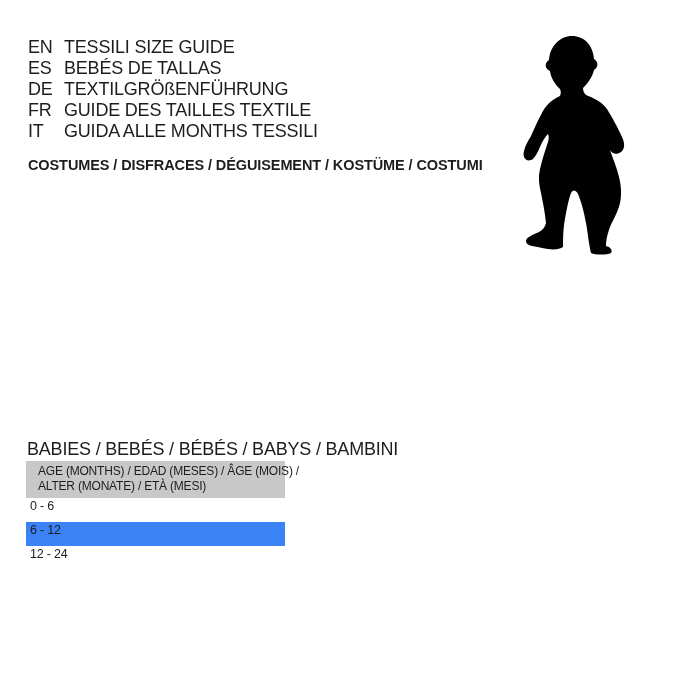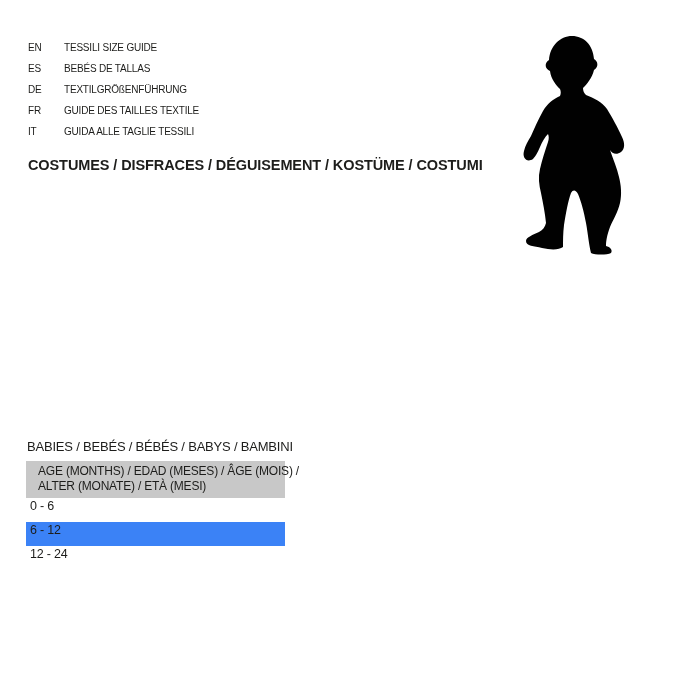--- a/index.html
+++ b/index.html
@@ -12,21 +12,21 @@
     overflow: hidden;
     font-family: "Liberation Sans", sans-serif;
     color: #1d1d1b;
   }
   
   .langs { position: absolute; left: 28px; top: 37px; }
   .lang-row {
     display: flex;
     height: 21px;
     line-height: 21px;
-    font-size: 10px;
+    font-size: 18px;
     letter-spacing: -0.2px;
     white-space: nowrap;
   }
   .lang-code { width: 36px; flex: 0 0 36px; }
   
   .category {
     position: absolute;
     left: 28px;
     top: 157px;
     font-size: 14.5px;
@@ -34,21 +34,21 @@
     letter-spacing: -0.1px;
     white-space: nowrap;
   }
   
   .baby { position: absolute; left: 520px; top: 33px; width: 118px; height: 222px; }
   
   .section-title {
     position: absolute;
     left: 27px;
     top: 439px;
-    font-size: 13px;
+    font-size: 18px;
     letter-spacing: -0.2px;
     white-space: nowrap;
   }
   .size-table {
     position: absolute;
     left: 26px;
     top: 461px;
     width: 259px;
     font-size: 12.5px;
     letter-spacing: -0.2px;
@@ -85,21 +85,21 @@
     <div class="lang-row">
       <span class="lang-code">DE</span>
       <span class="lang-label">TEXTILGRÖßENFÜHRUNG</span>
     </div>
     <div class="lang-row">
       <span class="lang-code">FR</span>
       <span class="lang-label">GUIDE DES TAILLES TEXTILE</span>
     </div>
     <div class="lang-row">
       <span class="lang-code">IT</span>
-      <span class="lang-label">GUIDA ALLE TAGLIE TESSILI</span>
+      <span class="lang-label">GUIDA ALLE MONTHS TESSILI</span>
     </div>
   </div>
 
   <div class="category">COSTUMES / DISFRACES / DÉGUISEMENT / KOSTÜME / COSTUMI</div>
 
   <svg class="baby" viewBox="0 0 116 222" xmlns="http://www.w3.org/2000/svg" aria-hidden="true">
     <path fill="#010101" d="
       M51 3
       C 63 3, 72 12, 73 26
       C 77 28, 78 34, 73 37

